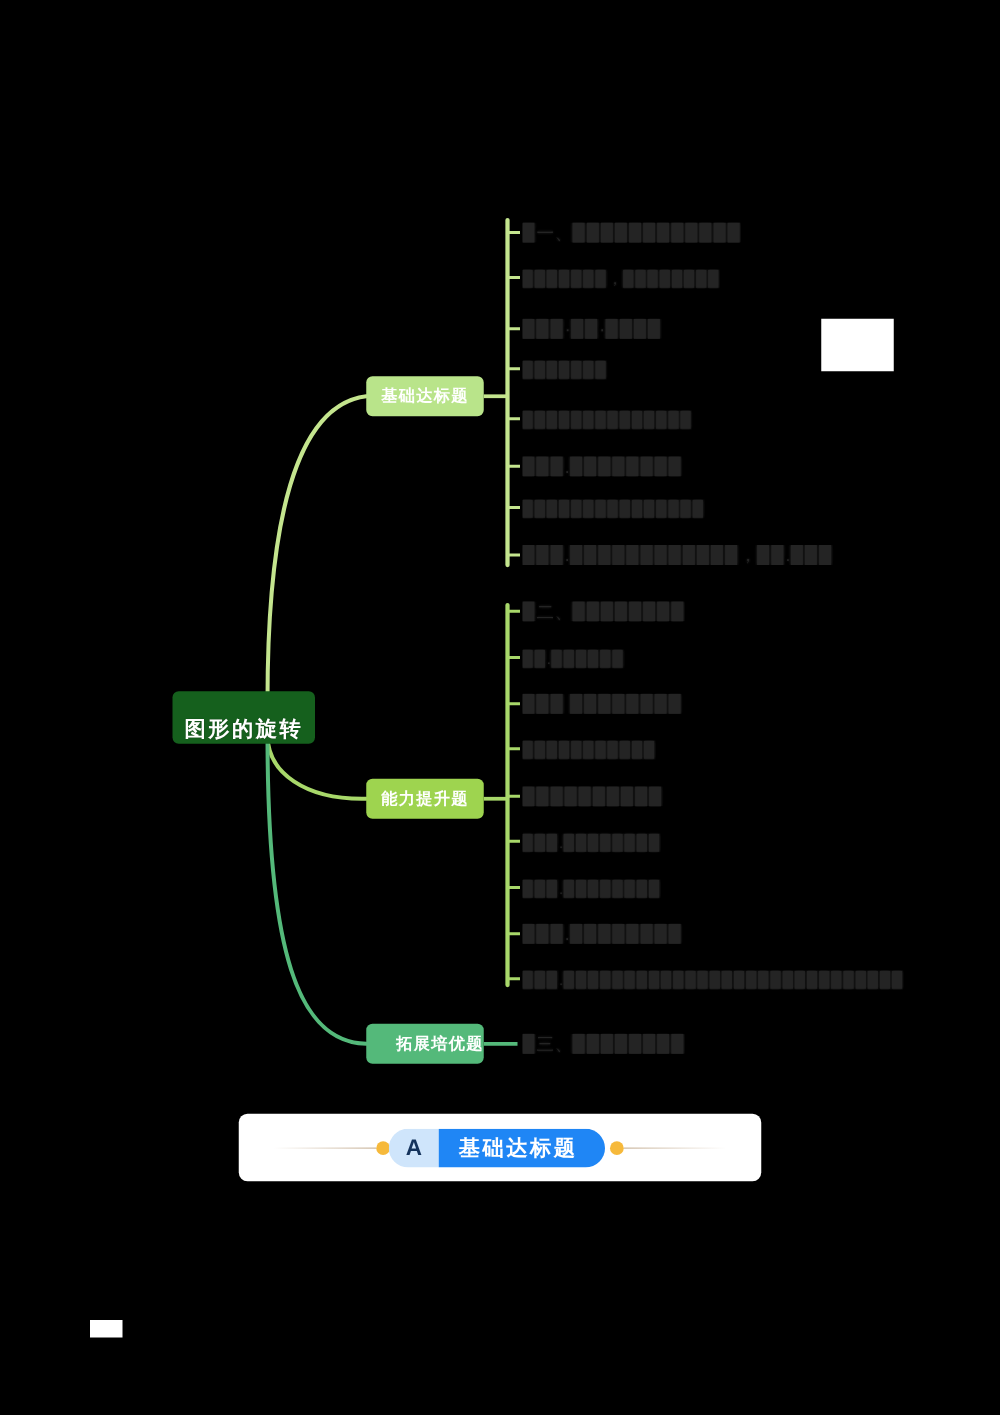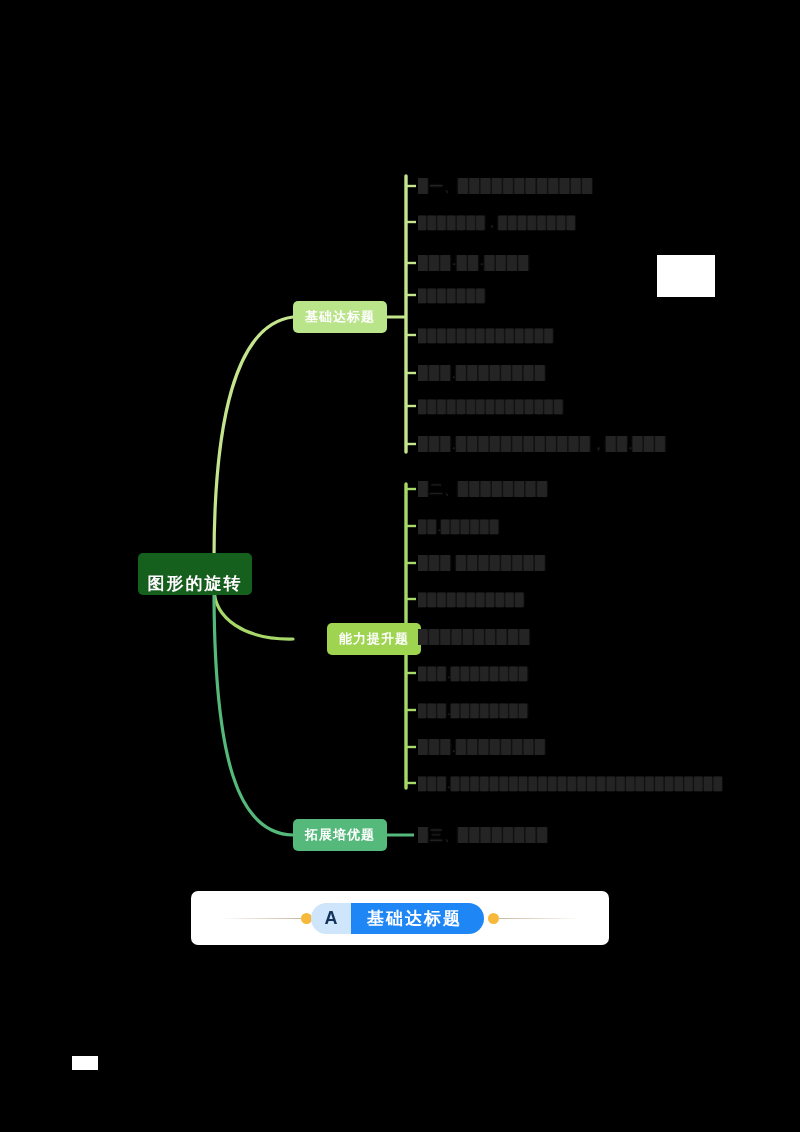--- a/index.html
+++ b/index.html
@@ -69,27 +69,27 @@
     left: 293px;
     top: 301px;
     width: 94px;
     background: #b9e48a;
   }
   .branch-2 {
     left: 293px;
     top: 623px;
     width: 94px;
     background: #9ed44f;
-    margin-left: 34px;
   }
   .branch-3 {
     left: 293px;
     top: 819px;
     width: 94px;
     background: #54b97a;
+    justify-content: flex-end;
   }
 
   
   .leaf {
     position: absolute;
     color: #242424;
     font-size: 13px;
     line-height: 16px;
     letter-spacing: .5px;
     white-space: nowrap;

